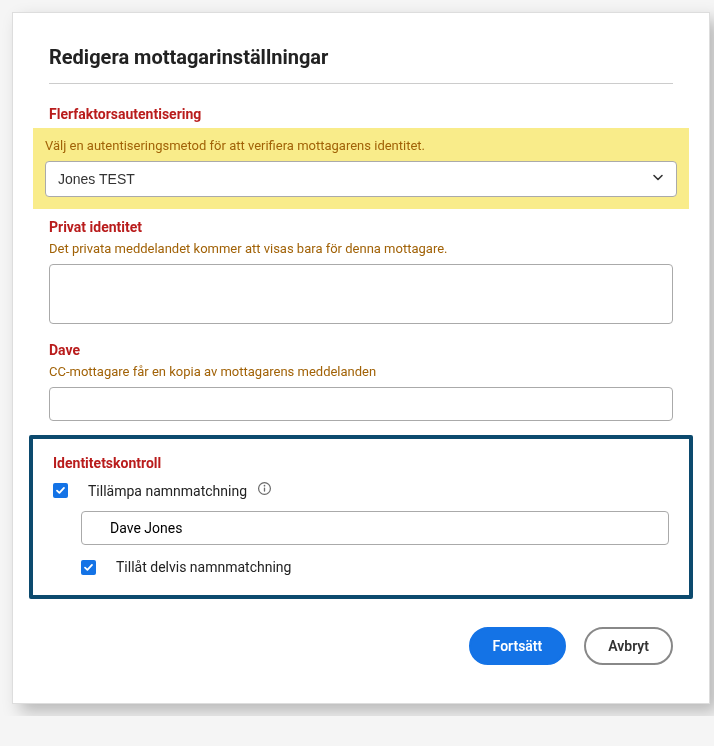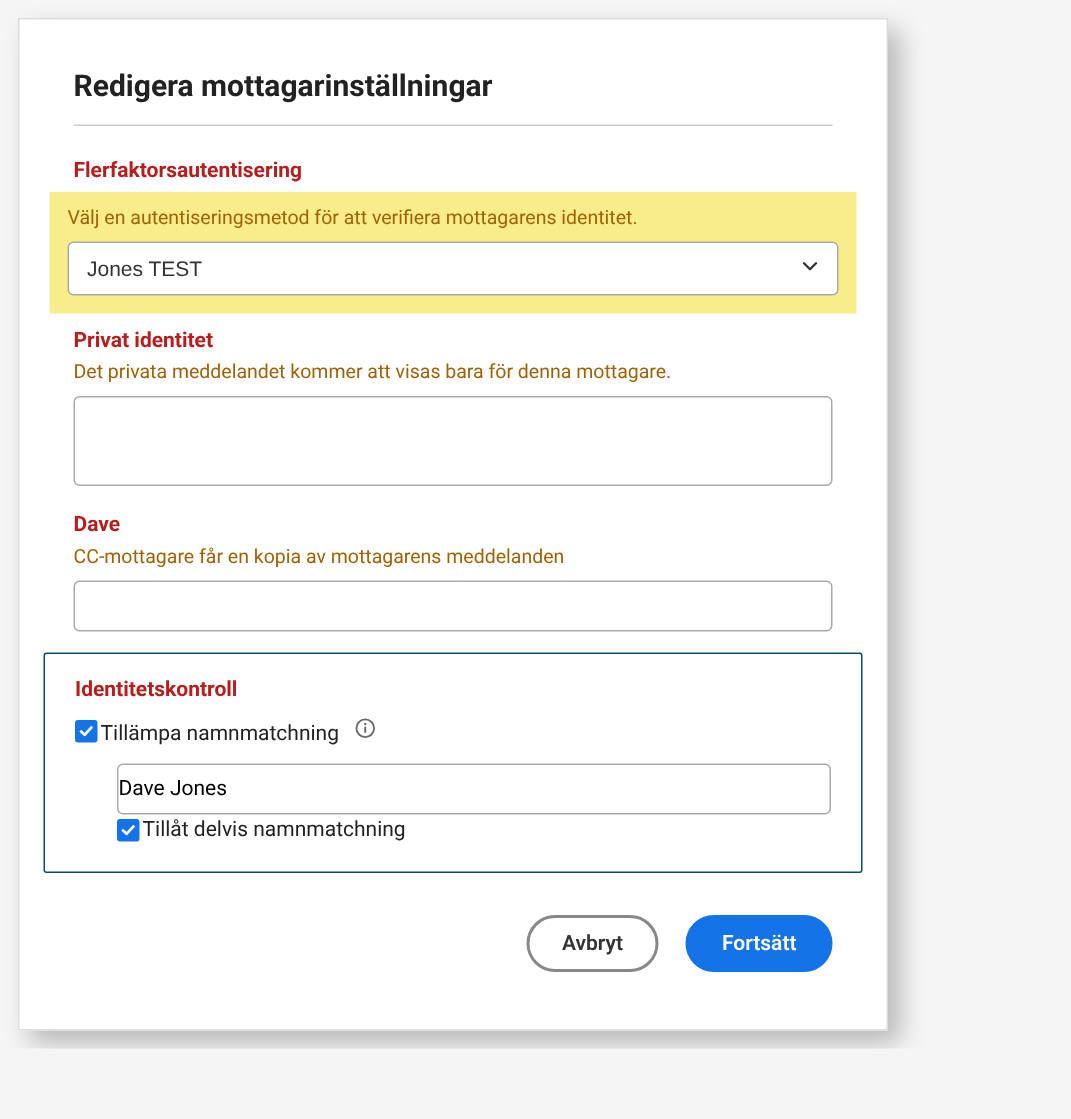--- a/index.html
+++ b/index.html
@@ -2,21 +2,21 @@
 <html><head>
   <meta charset="utf-8">
   <style>
     * { box-sizing: border-box; margin: 0; padding: 0; }
     body {
       font-family: -apple-system, BlinkMacSystemFont, "Segoe UI", Roboto, Helvetica, Arial, sans-serif;
       background: #f5f5f5;
       padding: 12px;
     }
     .modal {
-      width: 580px;
+      width: 698px;
       background: #fff;
       border: 1px solid #ddd;
       box-shadow: 8px 8px 16px rgba(0,0,0,0.25);
       padding: 32px 36px 38px 36px;
     }
     .modal-title {
       font-size: 20px;
       font-weight: 700;
       color: #222;
       padding-bottom: 14px;
@@ -67,45 +67,45 @@
       border-radius: 4px;
       padding: 8px 10px;
       font-size: 14px;
       resize: none;
       font-family: inherit;
     }
     .input-box {
       width: 100%;
       border: 1px solid #aaa;
       border-radius: 4px;
-      padding: 8px 0;
+      padding: 8px 28px;
       font-size: 14px;
       font-family: inherit;
     }
     .section-gap { margin-top: 14px; }
     .small-hint {
       font-size: 12.5px;
       color: #777;
       margin-top: 6px;
     }
     .id-box {
-      border: 1px solid #0c4a6e;
+      border: 4px solid #0c4a6e;
       border-radius: 2px;
       margin: 14px -20px 0 -20px;
       padding: 16px 20px 20px 20px;
     }
     .chk-row {
       display: flex;
       align-items: center;
-      gap: 2px;
+      gap: 20px;
       margin-top: 10px;
     }
     .chk-row.indent {
       margin-left: 28px;
-      margin-top: 2px;
+      margin-top: 14px;
     }
     .chk {
       width: 15px;
       height: 15px;
       border-radius: 2px;
       background: #1473e6;
       display: inline-flex;
       align-items: center;
       justify-content: center;
       cursor: pointer;
@@ -212,17 +212,17 @@
         <svg width="11" height="11" viewBox="0 0 12 12">
             <path d="M2.2 6.2 L4.8 8.6 L9.8 3.2" stroke="#fff" stroke-width="2" fill="none" stroke-linecap="round" stroke-linejoin="round"></path>
           </svg>
       </span>
       <span class="chk-label">Tillåt delvis namnmatchning</span>
     </div>
   </div>
 
   
   <div class="footer">
+    <button class="btn btn-primary">Fortsätt</button>
     <button class="btn btn-secondary">Avbryt</button>
-    <button class="btn btn-primary">Fortsätt</button>
   </div>
 
 </div>
 
 </body></html>

